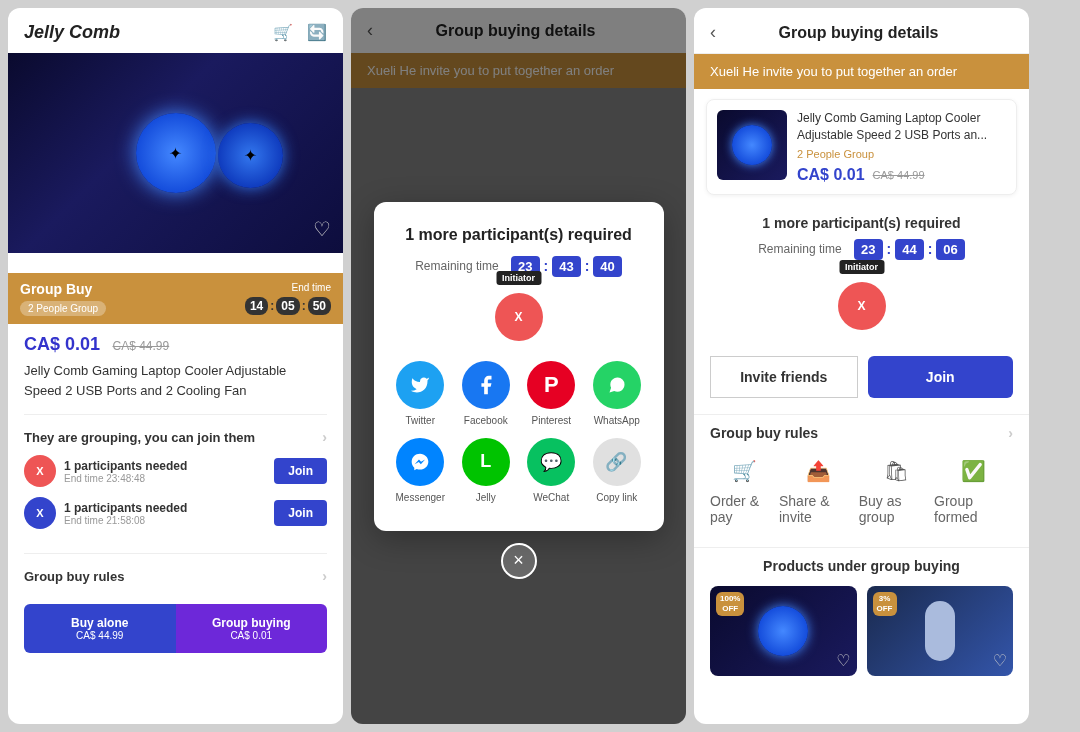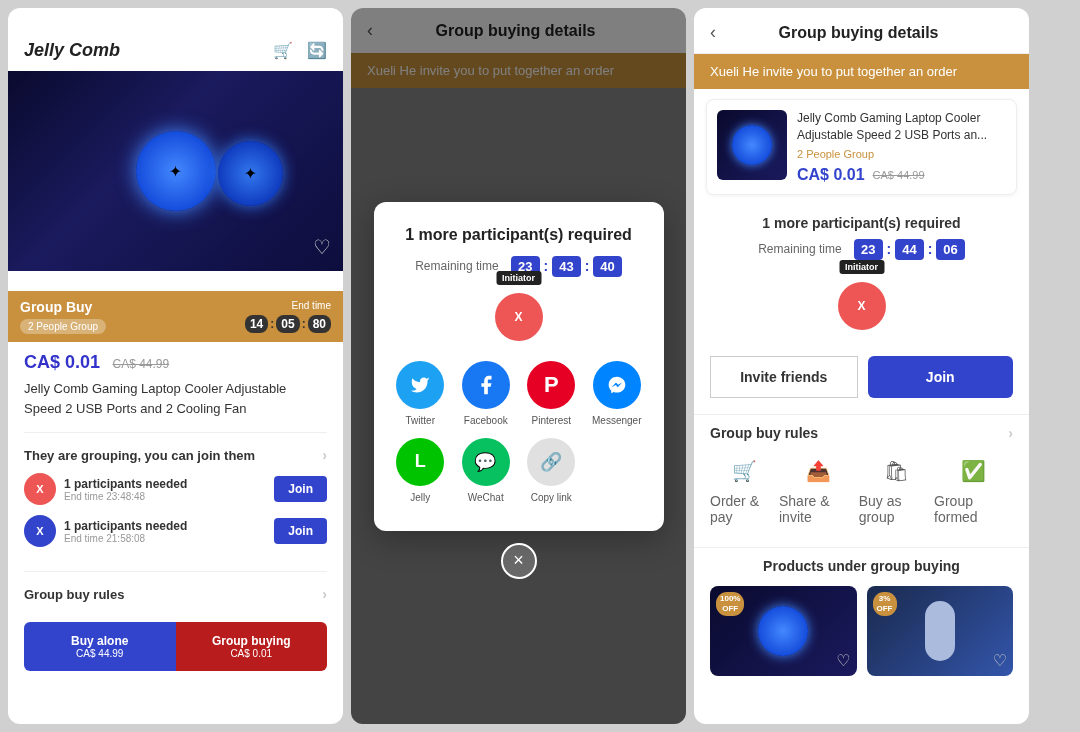--- a/index.html
+++ b/index.html
@@ -29,21 +29,21 @@
       background: #fff;
       border-radius: 12px;
       overflow-y: auto;
       overflow-x: hidden;
       flex-shrink: 0;
     }
     .s1-header {
       display: flex;
       justify-content: space-between;
       align-items: center;
-      padding: 32px 16px 10px;
+      padding: 14px 16px 10px;
       gap: 44px;
     }
     .s1-logo {
       font-size: 18px;
       font-weight: 800;
       color: #222;
       font-style: italic;
     }
     .s1-header-icons {
       display: flex;
@@ -239,21 +239,21 @@
       color: #fff;
       border: none;
       padding: 12px;
       font-size: 12px;
       font-weight: 600;
       cursor: pointer;
       text-align: center;
     }
     .s1-buy-group {
       flex: 1;
-      background: #b91c1c;
+      background: #6d28d9;
       color: #fff;
       border: none;
       padding: 12px;
       font-size: 12px;
       font-weight: 600;
       cursor: pointer;
       text-align: center;
     }
     .s1-buy-alone-sub {
       font-size: 10px;
@@ -683,21 +683,21 @@
     }
     .off-badge {
       position: absolute;
       top: 6px;
       left: 6px;
       background: #C9913D;
       color: #fff;
       font-size: 8px;
       font-weight: 700;
       padding: 2px 4px;
-      border-radius: 11px;
+      border-radius: 6px;
       line-height: 1.3;
       text-align: center;
     }
     .heart-icon {
       position: absolute;
       bottom: 6px;
       right: 6px;
       color: #ccc;
       font-size: 16px;
     }
@@ -731,21 +731,21 @@
         <div class="s1-group-buy-label">Group Buy</div>
         <div class="s1-people-badge">2 People Group</div>
       </div>
       <div class="s1-group-bar-right">
         <div class="s1-end-time-label">End time</div>
         <div class="s1-timer">
           <span class="s1-timer-box">14</span>
           <span class="s1-timer-sep">:</span>
           <span class="s1-timer-box">05</span>
           <span class="s1-timer-sep">:</span>
-          <span class="s1-timer-box">80</span>
+          <span class="s1-timer-box">50</span>
         </div>
       </div>
     </div>
 
     <div class="s1-price-section">
       <span class="s1-price-current">CA$ 0.01</span>
       <span class="s1-price-old">CA$ 44.99</span>
     </div>
 
     <div class="s1-product-title">Jelly Comb Gaming Laptop Cooler Adjustable Speed 2 USB Ports and 2 Cooling Fan</div>
@@ -851,20 +851,28 @@
                   </svg>
               </div>
               <span class="s2-share-label">Facebook</span>
             </div>
 
             <div class="s2-share-item">
               <div class="s2-share-icon pt-color" style="font-size:22px;font-weight:900;color:white;">P</div>
               <span class="s2-share-label">Pinterest</span>
             </div>
 
+            <div class="s2-share-item">
+              <div class="s2-share-icon wa-color">
+                <svg width="20" height="20" viewBox="0 0 24 24" fill="white">
+                    <path d="M21 11.5a8.38 8.38 0 0 1-.9 3.8 8.5 8.5 0 0 1-7.6 4.7 8.38 8.38 0 0 1-3.8-.9L3 21l1.9-5.7a8.38 8.38 0 0 1-.9-3.8 8.5 8.5 0 0 1 4.7-7.6 8.38 8.38 0 0 1 3.8-.9h.5a8.48 8.48 0 0 1 8 8v.5z"></path>
+                  </svg>
+              </div>
+              <span class="s2-share-label">WhatsApp</span>
+            </div>
 
             <div class="s2-share-item">
               <div class="s2-share-icon ms-color">
                 <svg width="20" height="20" viewBox="0 0 24 24" fill="white">
                     <path d="M12 2C6.36 2 2 6.13 2 11.7c0 2.9 1.19 5.44 3.14 7.27V22l2.95-1.62a10.7 10.7 0 0 0 3.91.72c5.64 0 10-4.13 10-9.4S17.64 2 12 2zm1 12.64L10.5 12l-4.88 2.64L10.76 9l2.5 2.64L18.12 9 13 14.64z"></path>
                   </svg>
               </div>
               <span class="s2-share-label">Messenger</span>
             </div>
 

